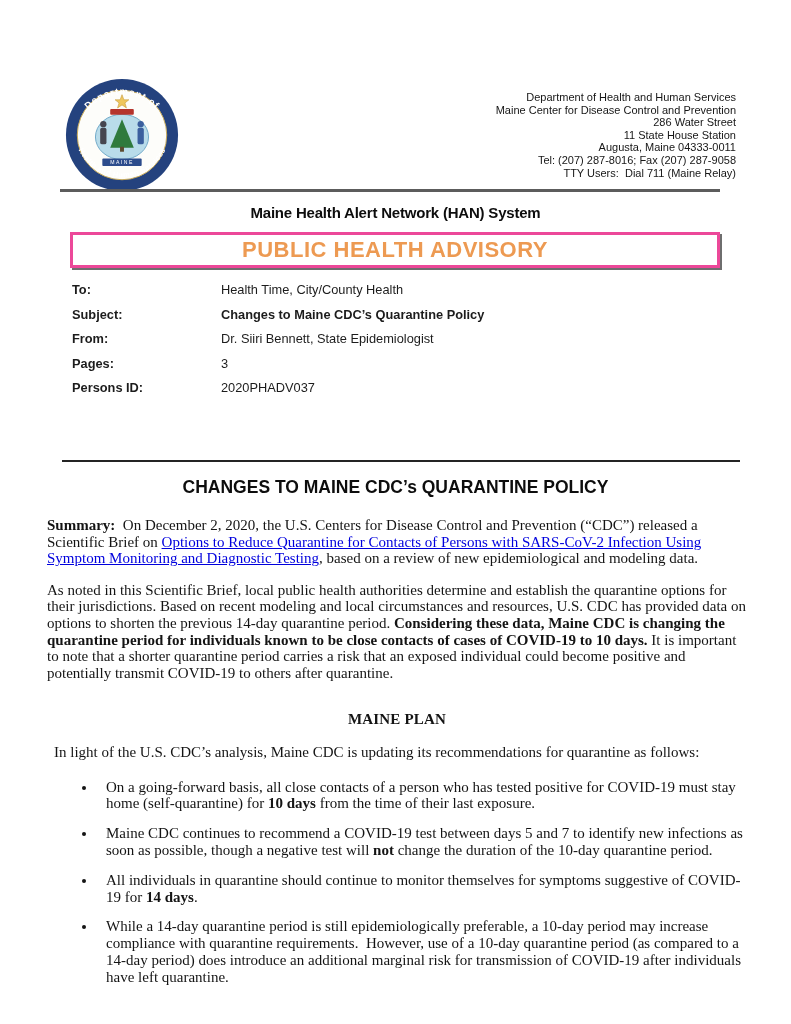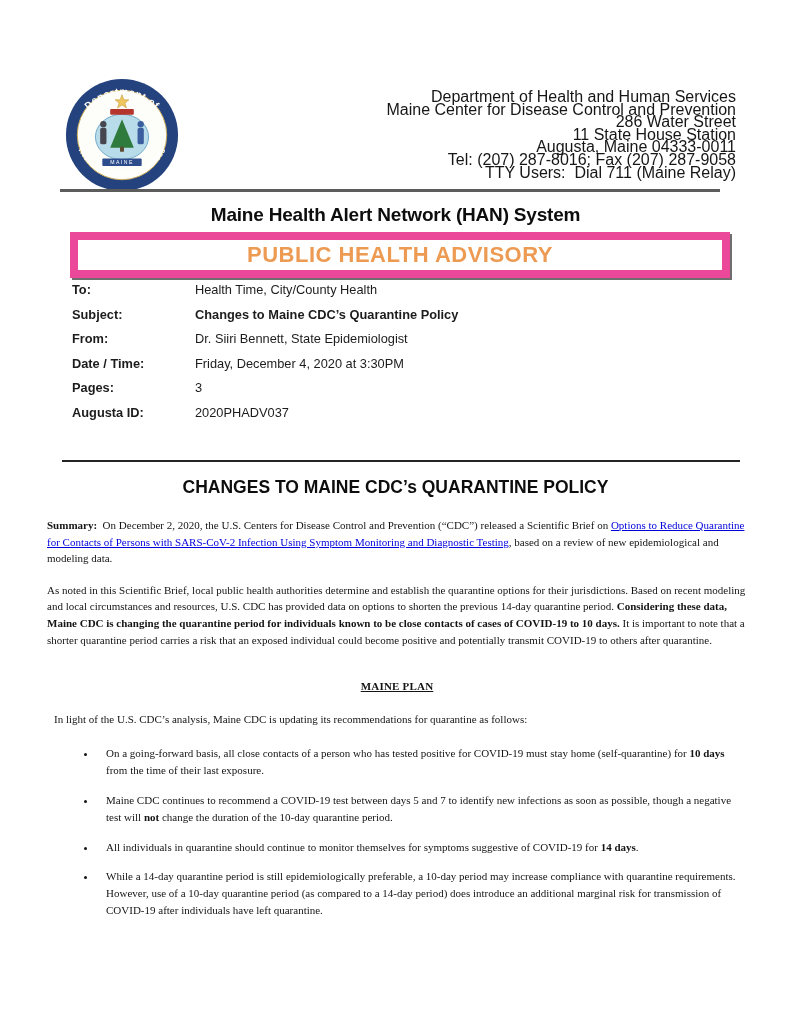--- a/index.html
+++ b/index.html
@@ -5,55 +5,55 @@
   html,body{margin:0;padding:0;background:#e9e9e9;}
   .page{
     position:relative;width:791px;height:1024px;background:#ffffff;
     margin:0 auto;overflow:hidden;
     font-family:"Liberation Sans",sans-serif;color:#1c1c1c;
   }
   
   .seal{position:absolute;left:63px;top:76px;width:118px;height:118px;}
   .agency{
     position:absolute;right:55px;top:91px;text-align:right;
-    font-size:16px;line-height:12.6px;color:#161616;
+    font-size:11px;line-height:12.6px;color:#161616;
   }
   .rule1{position:absolute;left:60px;top:189px;width:660px;height:3px;background:#5c5c5c;}
   
   .han-title{
     position:absolute;left:0;top:204px;width:100%;text-align:center;
-    font-size:19px;font-weight:bold;letter-spacing:-0.2px;color:#0d0d0d;
+    font-size:15px;font-weight:bold;letter-spacing:-0.2px;color:#0d0d0d;
   }
   .advisory-box{
     position:absolute;left:70px;top:232px;width:644px;height:30px;
-    border:8px solid #ec4899;background:#fff;box-shadow:2px 2px 0 #6e6e6e;
+    border:3px solid #ec4899;background:#fff;box-shadow:2px 2px 0 #6e6e6e;
     display:flex;align-items:center;justify-content:center;
   }
   .advisory-box span{font-size:22px;font-weight:bold;letter-spacing:0.5px;}
   
   .memo{position:absolute;left:72px;top:283px;width:620px;font-size:12.8px;}
-  .memo-row{display:flex;margin-bottom:11.5px;line-height:13px;}
+  .memo-row{display:flex;margin-bottom:11.5px;line-height:13px;gap:26px;}
   .memo-row .lbl{width:123px;font-weight:bold;flex:0 0 auto;}
   .memo-row .val{flex:1;}
   .memo-row .val.bold{font-weight:bold;}
   .rule2{position:absolute;left:62px;top:460px;width:678px;height:2px;background:#242424;}
   
   .doc-heading{
     position:absolute;left:0;top:477px;width:100%;text-align:center;
     font-size:17.5px;font-weight:bold;color:#0d0d0d;
   }
   .body-text{
     position:absolute;left:47px;top:517px;width:700px;
-    font-family:"Liberation Serif",serif;font-size:11px;line-height:16.6px;color:#141414;
+    font-family:"Liberation Serif",serif;font-size:15px;line-height:16.6px;color:#141414;
     text-align:left;
   }
   .body-text p{margin:0 0 15px 0;}
   .doc-link{color:#0000dd;text-decoration:underline;cursor:pointer;}
   .plan-heading{margin:30px 0 16px 0;text-align:center;}
-  .plan-heading span{font-weight:bold;text-decoration:underline;letter-spacing:0.2px;text-align:right;}
+  .plan-heading span{font-weight:bold;letter-spacing:0.2px;text-align:right;}
   .plan-intro{padding-left:7px;}
   ul.plan-list{margin:18px 0 0 0;padding-left:50px;}
   ul.plan-list li{margin-bottom:13px;padding-left:9px;line-height:16.8px;}
   b{font-weight:bold;}
 </style>
 </head>
 <body>
 
 <div class="page">
 
@@ -113,29 +113,25 @@
     </div>
     <div class="memo-row">
       <span class="lbl">Subject:</span>
       <span class="val bold">Changes to Maine CDC’s Quarantine Policy</span>
     </div>
     <div class="memo-row">
       <span class="lbl">From:</span>
       <span class="val">Dr. Siiri Bennett, State Epidemiologist</span>
     </div>
     <div class="memo-row">
-      <span class="lbl">Date / Time:</span>
-      <span class="val">Friday, December 4, 2020 at 3:30PM</span>
-    </div>
-    <div class="memo-row">
       <span class="lbl">Pages:</span>
       <span class="val">3</span>
     </div>
     <div class="memo-row">
-      <span class="lbl">Augusta ID:</span>
+      <span class="lbl">Persons ID:</span>
       <span class="val">2020PHADV037</span>
     </div>
   </div>
 
   <div class="rule2"></div>
 
   <div class="doc-heading">CHANGES TO MAINE CDC’s QUARANTINE POLICY</div>
 
   <div class="body-text">
 

